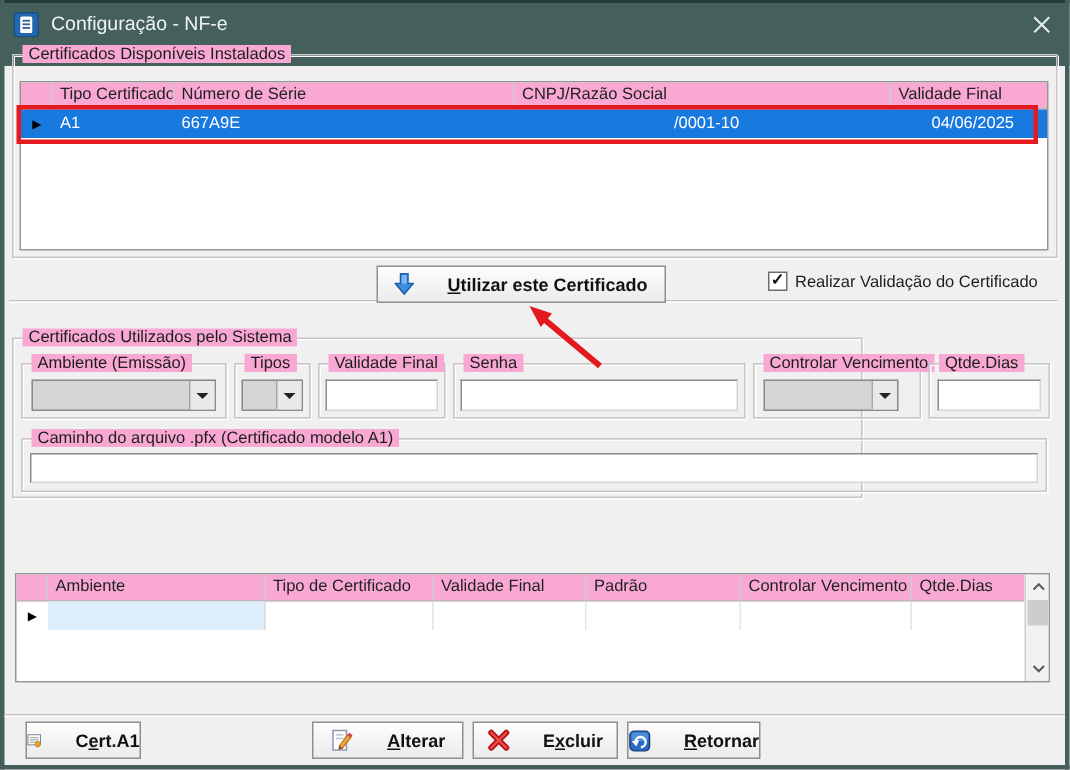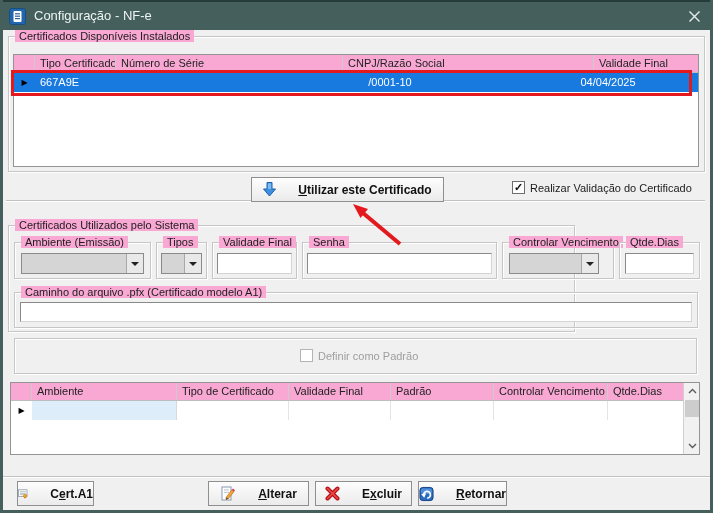--- a/index.html
+++ b/index.html
@@ -7,21 +7,21 @@
   body { font-family:"Liberation Sans", sans-serif; background:#f0f0f0; position:relative; overflow:hidden; }
   .window { position:absolute; left:0; top:0; width:713px; height:513px; background:#f0f0f0; }
 
   
   .frame { position:absolute; background:#45605c; }
   .frame-left  { left:0; top:0; width:3px; height:513px; }
   .frame-right { right:0; top:0; width:3px; height:513px; }
   .frame-bottom{ left:0; bottom:0; width:713px; height:3px; }
 
   
-  .titlebar { position:absolute; left:0; top:0; width:713px; height:30px; background:#45605c;
+  .titlebar { position:absolute; left:0; top:0; width:713px; height:44px; background:#45605c;
               border-top:2px solid #263b3c; display:flex; align-items:center; }
   .title-icon { position:absolute; left:9px; top:6px; width:17px; height:17px; }
   .title-text { position:absolute; left:34px; top:6px; color:#eef4f3; font-size:13px; }
   .close-btn { position:absolute; right:9px; top:5px; width:20px; height:18px; display:flex;
                align-items:center; justify-content:center; cursor:default; }
 
   
   .groupbox { position:absolute; border:1px solid #c6c6c6; box-shadow:1px 1px 0 #ffffff, inset 1px 1px 0 #ffffff; }
   .grouplabel { position:absolute; top:-7px; left:6px; background:#f9a8d4; padding:0 4px;
                 font-size:11px; color:#1c1c1c; white-space:nowrap; }
@@ -120,23 +120,24 @@
       <div class="cell t1-c0 selector"></div>
       <div class="cell t1-c1">Tipo Certificado</div>
       <div class="cell t1-c2 t1-c2h">Número de Série</div>
       <div class="cell t1-c3 t1-c3h">CNPJ/Razão Social</div>
       <div class="cell t1-c4" style="text-align:left;">Validade Final</div>
     </div>
     <div class="grid-row sel-row">
       <div class="cell t1-c0 selector">
           <span class="tri">▶</span>
         </div>
+      <div class="cell t1-c1">A1</div>
       <div class="cell t1-c2">667A9E</div>
       <div class="cell t1-c3">/0001-10</div>
-      <div class="cell t1-c4">04/04/2025</div>
+      <div class="cell t1-c4">04/06/2025</div>
     </div>
   </div>
 
   <div class="annot-rect" style="left:11px; top:70px; width:681px; height:26px;"></div>
 
   <div class="groove" style="left:6px; top:200px; width:699px;"></div>
 
   <div class="btn" style="left:251px; top:177px; width:193px; height:25px; z-index:10;">
     <svg width="13" height="15" viewBox="0 0 13 15">
       <polygon points="4,0.5 9,0.5 9,7 12.5,7 6.5,14 0.5,7 4,7" fill="#3e8ede" stroke="#1b5fae" stroke-width="1"></polygon>
@@ -206,26 +207,20 @@
   <div class="groupbox" style="left:619px; top:242px; width:81px; height:37px;">
     <span class="grouplabel">Qtde.Dias</span>
   </div>
   <input class="tb" style="left: 625px; top: 253px; width: 69px; height: 21px;" value="">
 
   <div class="groupbox" style="left:14px; top:292px; width:684px; height:36px;">
     <span class="grouplabel">Caminho do arquivo .pfx (Certificado modelo A1)</span>
   </div>
   <input class="tb" style="left: 20px; top: 302px; width: 672px; height: 20px;" value="">
 
-  <div class="panel-etched" style="left:14px; top:338px; width:683px; height:36px;">
-    <div class="check-row" style="left:285px; top:10px;">
-      <span class="cbox disabled"></span>
-      <span class="clabel disabled">Definir como Padrão</span>
-    </div>
-  </div>
 
   <div class="grid" style="left:10px; top:382px; width:690px; height:73px;">
     <div style="position:absolute; left:0; top:0; right:16px; bottom:0;">
       <div class="grid-header">
         <div class="cell t2-c0 selector"></div>
         <div class="cell t2-c1">Ambiente</div>
         <div class="cell t2-c2">Tipo de Certificado</div>
         <div class="cell t2-c3">Validade Final</div>
         <div class="cell t2-c4">Padrão</div>
         <div class="cell t2-c5">Controlar Vencimento</div>

